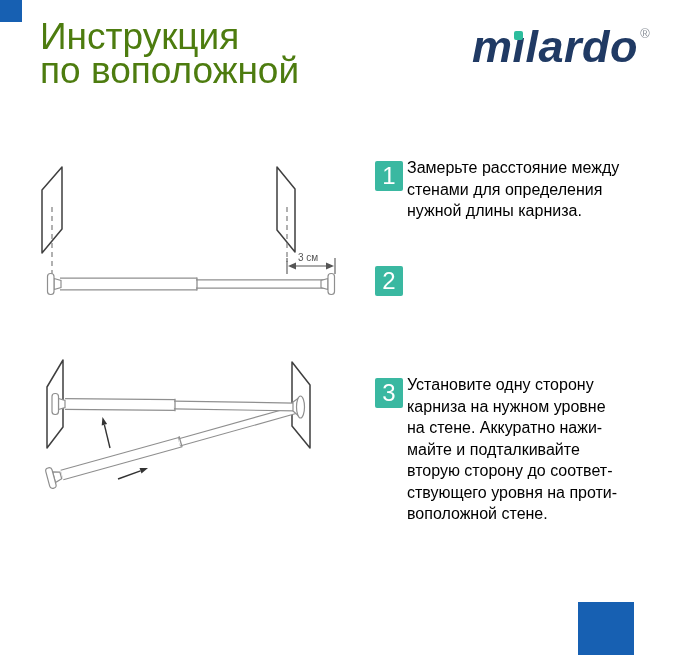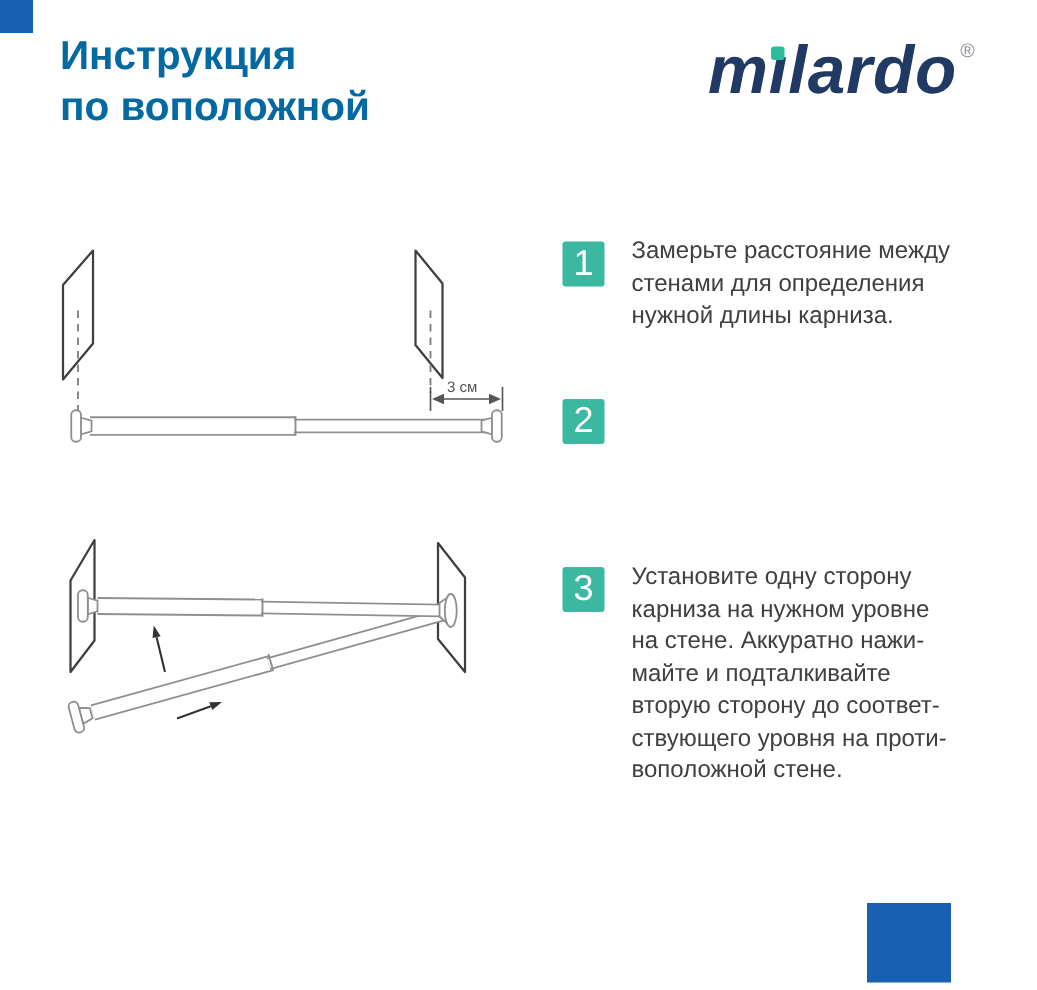--- a/index.html
+++ b/index.html
@@ -10,21 +10,21 @@
     -webkit-font-smoothing:antialiased;
   }
   
   .corner-sq{position:absolute;background:#1760b2;}
   .sq-topleft{left:0;top:0;width:22px;height:22px;}
   .sq-bottomright{left:578px;top:602px;width:56px;height:53px;}
 
   
   .title{
     position:absolute;left:40px;top:20px;
-    font-size:27px;line-height:34px;font-weight:700;color:#0369a1;
+    font-size:37px;line-height:34px;font-weight:400;color:#4d7c0f;
   }
 
   
   .logo{
     position:absolute;left:472px;top:24px;
     font-size:45px;line-height:45px;font-weight:700;color:#203a64;
     letter-spacing:0.5px;white-space:nowrap;font-style:italic;
   }
   .logo-dot{
     position:absolute;left:42px;top:7px;width:9px;height:9px;
@@ -36,22 +36,22 @@
   }
 
   
   .step{position:absolute;left:375px;display:flex;align-items:flex-start;}
   .step-num{
     width:28px;height:30px;margin-top:4px;flex:0 0 auto;
     background:#3ab8a1;border-radius:2px;
     color:#ffffff;font-size:24px;line-height:30px;text-align:center;
   }
   .step-text{
-    margin-left:18px;width:258px;
-    font-size:16px;line-height:21.5px;color:#404040;
+    margin-left:4px;width:258px;
+    font-size:16px;line-height:21.5px;color:#000000;
     white-space:pre-line;
   }
   .step-1{top:157px;}
   .step-2{top:262px;}
   .step-3{top:374px;}
 
   svg{position:absolute;}
   .svg-top{left:30px;top:158px;}
   .svg-bottom{left:35px;top:355px;}
   svg text{font-family:"Liberation Sans","DejaVu Sans",sans-serif;}

